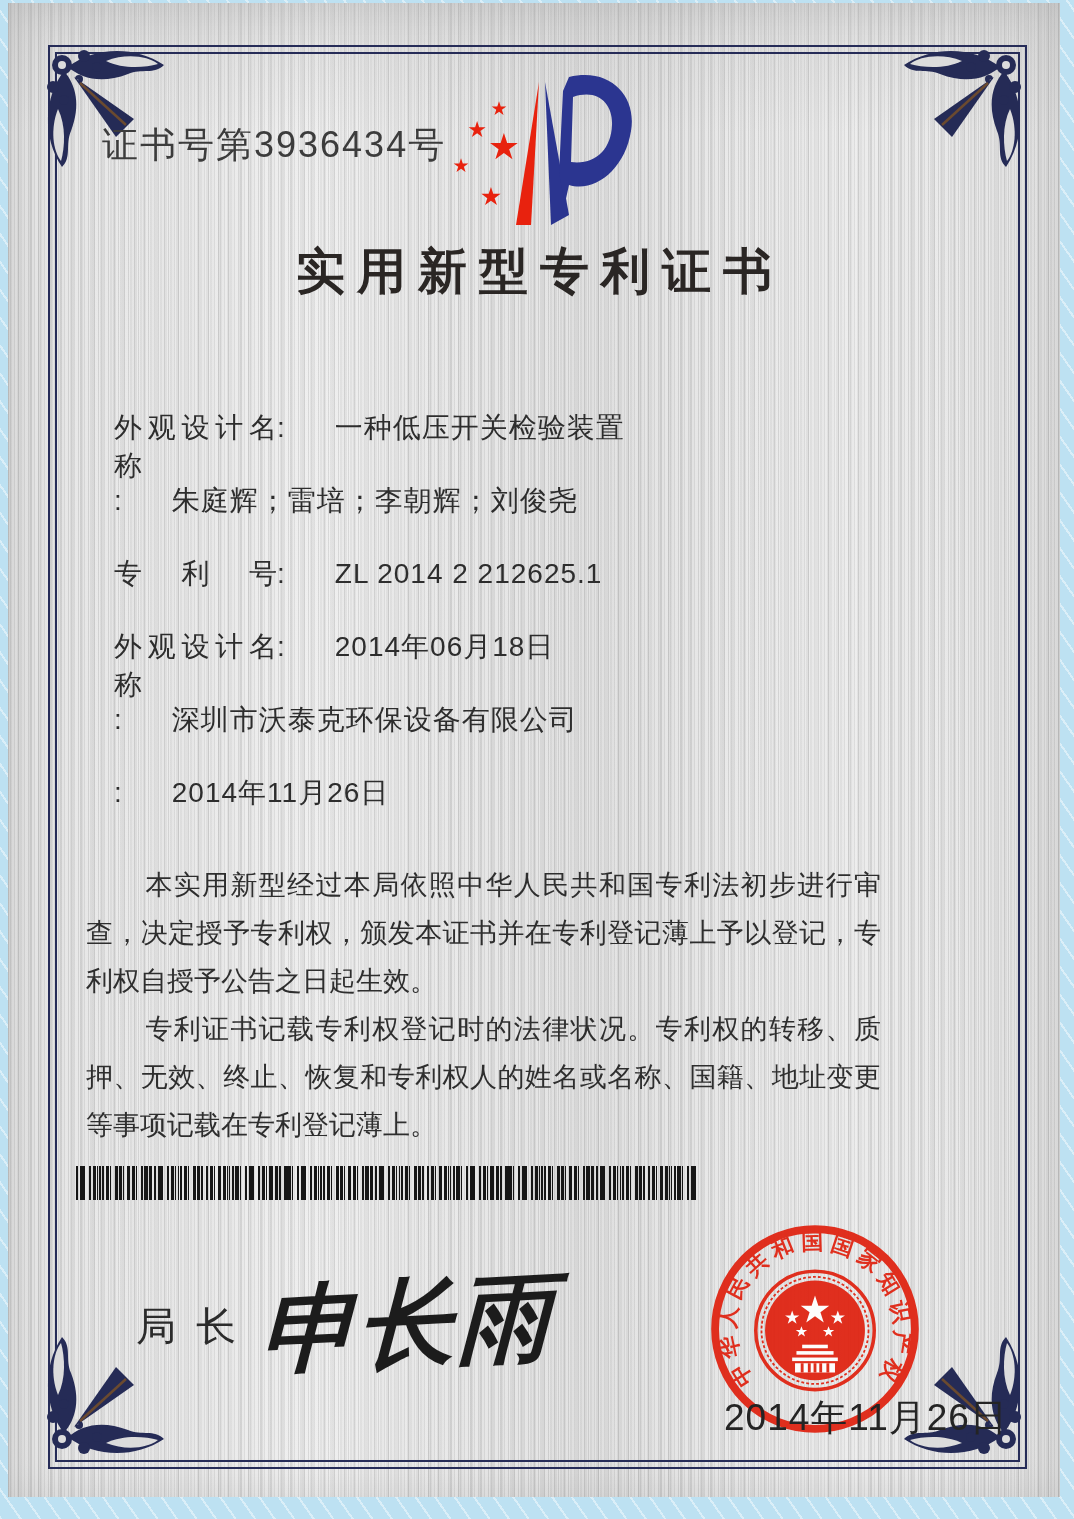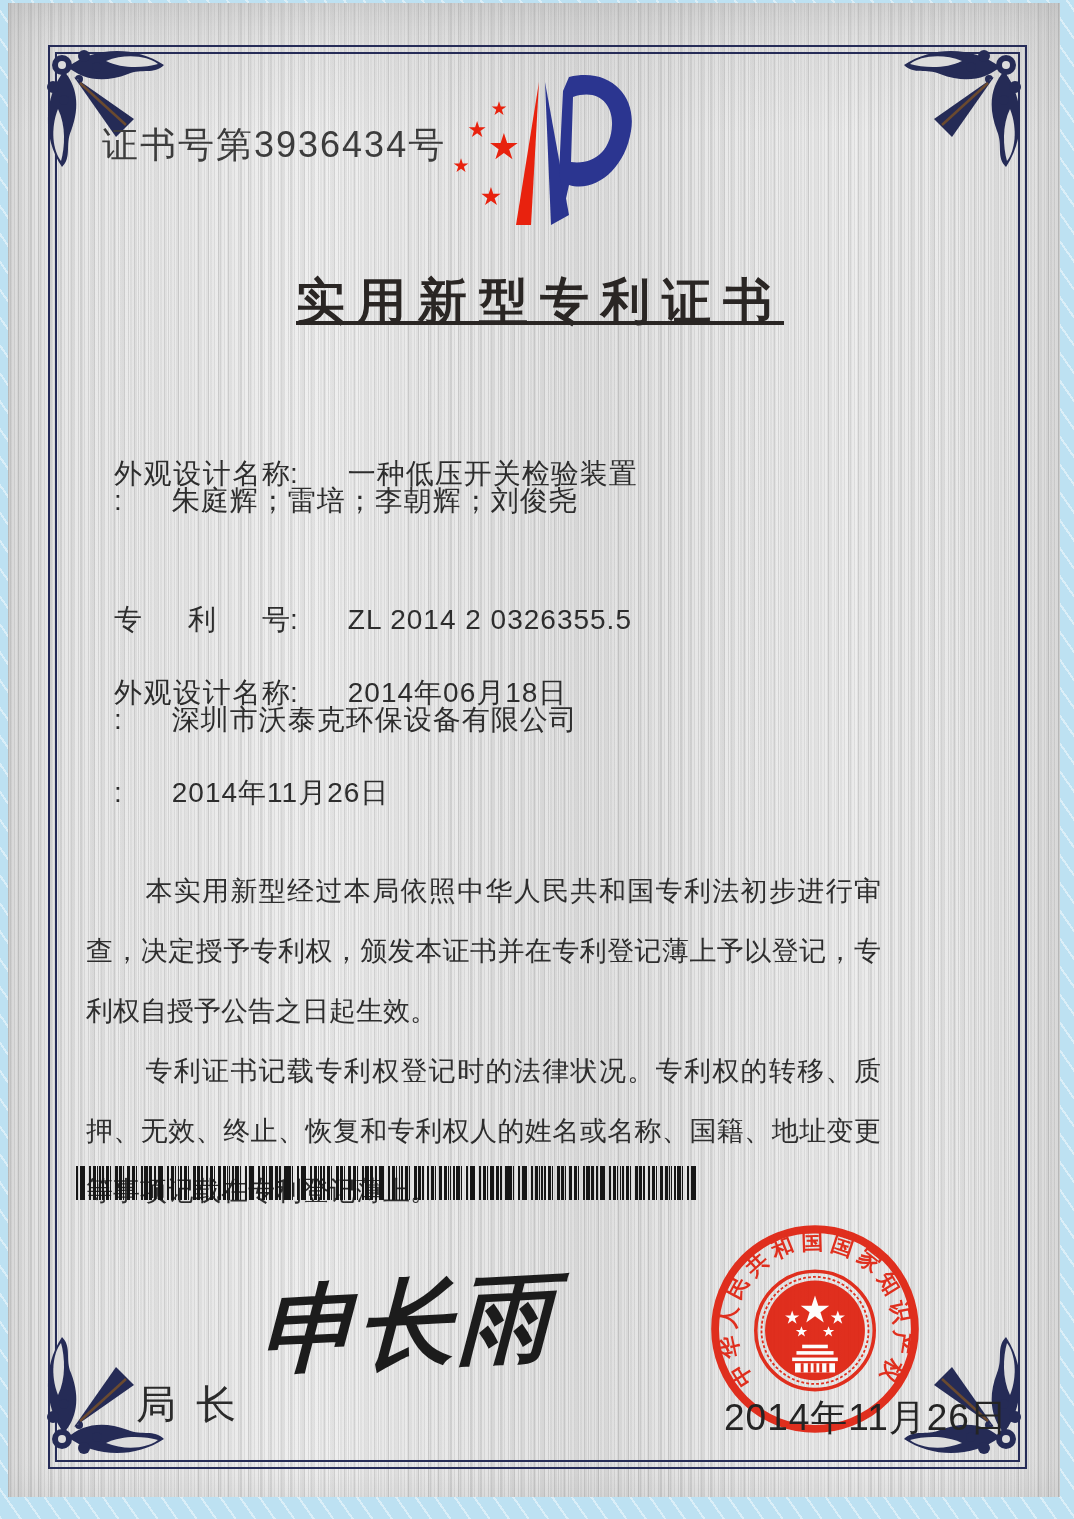--- a/index.html
+++ b/index.html
@@ -27,42 +27,42 @@
   .corner.bl{left:26px;bottom:30px;transform:scaleY(-1);}
   .corner.br{right:26px;bottom:30px;transform:scale(-1,-1);}
 
   .cert-number{position:absolute;left:94px;top:118px;font-size:36px;color:#3c3c3c;letter-spacing:2px;}
 
   .logo{position:absolute;left:445px;top:70px;width:210px;height:165px;}
   .logo .star{position:absolute;color:#e8220e;transform:translate(-50%,-50%);line-height:1;}
   .logo svg{position:absolute;left:58px;top:0;}
 
   .title{
-    position:absolute;left:0;width:100%;top:266px;text-align:center;
+    position:absolute;left:0;width:100%;top:236px;text-align:center;
     font-family:"Liberation Serif",serif;font-weight:bold;font-size:49px;
-    letter-spacing:12px;padding-left:12px;box-sizing:border-box;color:#2a2624;text-decoration:underline;
+    letter-spacing:12px;padding-left:12px;box-sizing:border-box;color:#2a2624;
   }
 
   .fields{position:absolute;left:106px;top:406px;right:60px;}
   .field-row{display:flex;align-items:baseline;margin-bottom:33px;font-size:28px;color:#2d2d2d;height:40px;}
-  .field-label{display:inline-block;width:176px;text-align:justify;text-align-last:justify;margin-top:46px;}
+  .field-label{display:inline-block;width:163px;text-align:justify;text-align-last:justify;}
   .field-colon{margin-right:26px;}
   .field-value{letter-spacing:1px;white-space:nowrap;padding-left:24px;}
 
-  .paragraphs{position:absolute;left:78px;top:858px;width:795px;font-size:27px;line-height:60px;color:#2e2e2e;text-align:justify;}
+  .paragraphs{position:absolute;left:78px;top:858px;width:795px;font-size:27px;line-height:48px;color:#2e2e2e;text-align:justify;}
   .paragraphs p{margin:0;text-indent:2.2em;}
 
   .barcode{
     position:absolute;left:68px;top:1163px;width:624px;height:34px;
     background-image:
       repeating-linear-gradient(90deg,#161616 0 2px,rgba(0,0,0,0) 2px 4px,#161616 4px 7px,rgba(0,0,0,0) 7px 8px,#161616 8px 9px,rgba(0,0,0,0) 9px 13px),
       repeating-linear-gradient(90deg,#161616 0 1px,rgba(0,0,0,0) 1px 6px,#161616 6px 8px,rgba(0,0,0,0) 8px 11px,rgba(0,0,0,0) 11px 17px);
   }
 
-  .director{position:absolute;left:128px;top:1374px;font-family:Liberation Sans, sans-serif;font-size:40px;letter-spacing:20px;color:#2b2b2b;}
+  .director{position:absolute;left:128px;top:1296px;font-family:Liberation Sans, sans-serif;font-size:40px;letter-spacing:20px;color:#2b2b2b;}
   .signature{
     position:absolute;left:252px;top:1258px;font-family:"Liberation Serif",serif;font-style:italic;
     font-size:96px;font-weight:bold;color:#1c1c1c;transform:rotate(-3deg) skewX(-4deg);letter-spacing:2px;
   }
 
   .seal{position:absolute;left:700px;top:1219px;width:214px;height:214px;opacity:0.94;}
   .date{position:absolute;left:716px;top:1390px;font-size:37px;color:#242424;letter-spacing:1px;z-index:5;}
 </style>
 </head>
 <body>
@@ -171,21 +171,21 @@
         <span class="field-colon">:</span>
       <span class="field-value">一种低压开关检验装置</span>
     </div>
     <div class="field-row">
         <span class="field-colon">:</span>
       <span class="field-value">朱庭辉；雷培；李朝辉；刘俊尧</span>
     </div>
     <div class="field-row">
       <span class="field-label">专利号</span>
         <span class="field-colon">:</span>
-      <span class="field-value">ZL 2014 2 0326355.5</span>
+      <span class="field-value">ZL 2014 2 212625.1</span>
     </div>
     <div class="field-row">
       <span class="field-label">外观设计名称</span>
         <span class="field-colon">:</span>
       <span class="field-value">2014年06月18日</span>
     </div>
     <div class="field-row">
         <span class="field-colon">:</span>
       <span class="field-value">深圳市沃泰克环保设备有限公司</span>
     </div>

